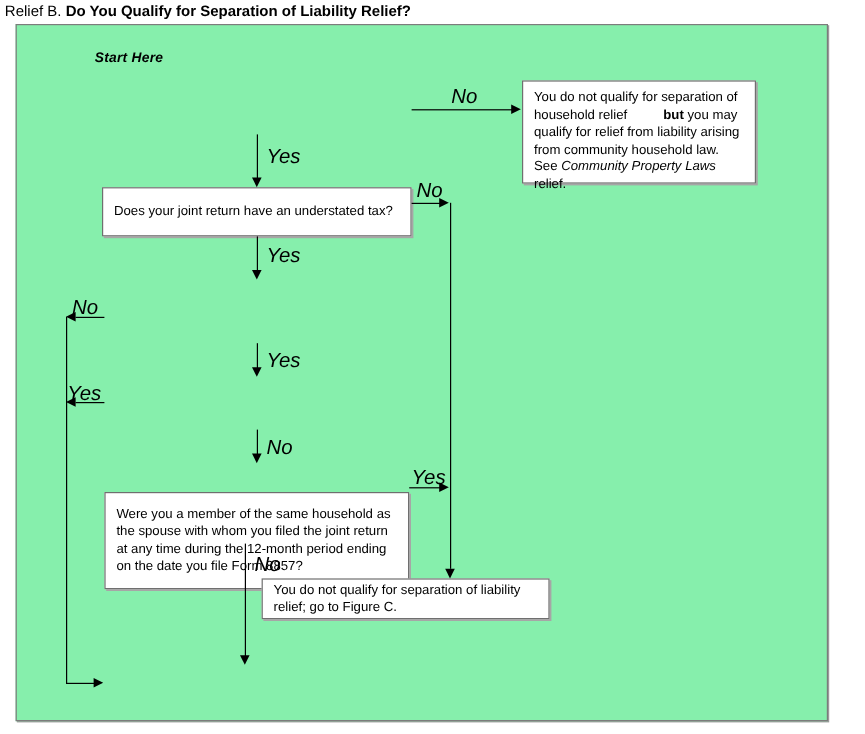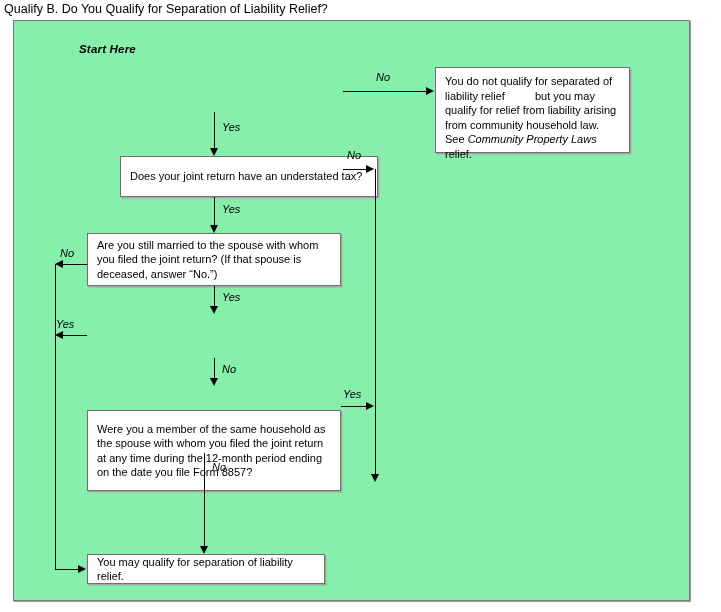--- a/index.html
+++ b/index.html
@@ -23,21 +23,21 @@
     left: 4px;
     top: 1px;
     font-size: 12.5px;
     line-height: 16px;
     white-space: nowrap;
   }
   #figure-title .t-label {
     font-weight: normal;
   }
   #figure-title .t-question {
-    font-weight: normal;
+    font-weight: bold;
   }
   #outer-frame {
     position: absolute;
     left: 13px;
     top: 20px;
     width: 677px;
     height: 581px;
     border: 1px solid #7c7c7c;
     box-shadow: 1px 1px 0 0 #9a9a9a;
     background: #86efac;
@@ -60,21 +60,21 @@
   }
   .start-label {
     position: absolute;
     font-size: 11.5px;
     font-weight: bold;
     font-style: italic;
     letter-spacing: 0.2px;
   }
   .edge-label {
     position: absolute;
-    font-size: 11px;
+    font-size: 17px;
     font-style: italic;
     white-space: nowrap;
   }
   .ln {
     position: absolute;
     background: #000000;
   }
   .ln-h { height: 1px; }
   .ln-v { width: 1px; }
   .arrow {
@@ -90,59 +90,56 @@
   .arrow-right {
     border-top: 4.5px solid transparent;
     border-bottom: 4.5px solid transparent;
     border-left: 8px solid #000000;
   }
   .arrow-left {
     border-top: 4.5px solid transparent;
     border-bottom: 4.5px solid transparent;
     border-right: 8px solid #000000;
   }
-  .b { font-weight: normal; padding-left: 27px; }
+  .b { font-weight: bold; padding-left: 27px; }
   .i { font-style: italic; }
 </style>
 </head>
 <body>
 
 <div id="page">
 
   <div id="figure-title">
-    <span class="t-label">Qualify B.</span>
+    <span class="t-label">Relief B.</span>
     <span class="t-question">Do You Qualify for Separation of Liability Relief?</span>
   </div>
 
   <div id="outer-frame">
 
     <div class="start-label" style="left:65px; top:22px;">Start Here</div>
 
 
     <div class="node" style="left:421px; top:46px; width:195px; height:86px;">
-      <span><span class="seg-normal">You do not qualify for separated of liability relief </span><span class="b">but</span><span class="seg-normal"> you may qualify for relief from liability arising from community household law. See </span><span class="i">Community Property Laws</span><span class="seg-normal"> relief.</span></span>
+      <span><span class="seg-normal">You do not qualify for separation of household relief </span><span class="b">but</span><span class="seg-normal"> you may qualify for relief from liability arising from community household law. See </span><span class="i">Community Property Laws</span><span class="seg-normal"> relief.</span></span>
     </div>
 
-    <div class="node center-text" style="left:71px; top:135px; width:258px; height:41px;margin-left:35px;">
+    <div class="node center-text" style="left:71px; top:135px; width:258px; height:41px;">
       <span>Does your joint return have an understated tax?</span>
     </div>
 
-    <div class="node center-text" style="left:73px; top:212px; width:254px; height:53px;">
-      <span>Are you still married to the spouse with whom you filed the joint return? (If that spouse is deceased, answer “No.”)</span>
-    </div>
 
 
     <div class="node center-text" style="left:73px; top:365px; width:254px; height:81px;margin-top:24px;">
       <span>Were you a member of the same household as the spouse with whom you filed the joint return at any time during the 12-month period ending on the date you file Form 8857?</span>
     </div>
 
+    <div class="node center-text" style="left:204px; top:461px; width:240px; height:34px;">
+      <span>You do not qualify for separation of liability relief; go to Figure C.</span>
+    </div>
 
-    <div class="node center-text" style="left:73px; top:533px; width:238px; height:30px;">
-      <span>You may qualify for separation of liability relief.</span>
-    </div>
 
     <div class="ln ln-h" style="left:329px; top:70px; width:84px;"></div>
     <div class="arrow arrow-right" style="left:412px; top:66px;"></div>
     <div class="edge-label" style="left:362px; top:50px;">No</div>
 
     <div class="ln ln-v" style="left:200px; top:91px; height:37px;"></div>
     <div class="arrow arrow-down" style="left:195.5px; top:127px;"></div>
     <div class="edge-label" style="left:208px; top:100px;">Yes</div>
 
     <div class="ln ln-h" style="left:329px; top:148px; width:24px;"></div>

